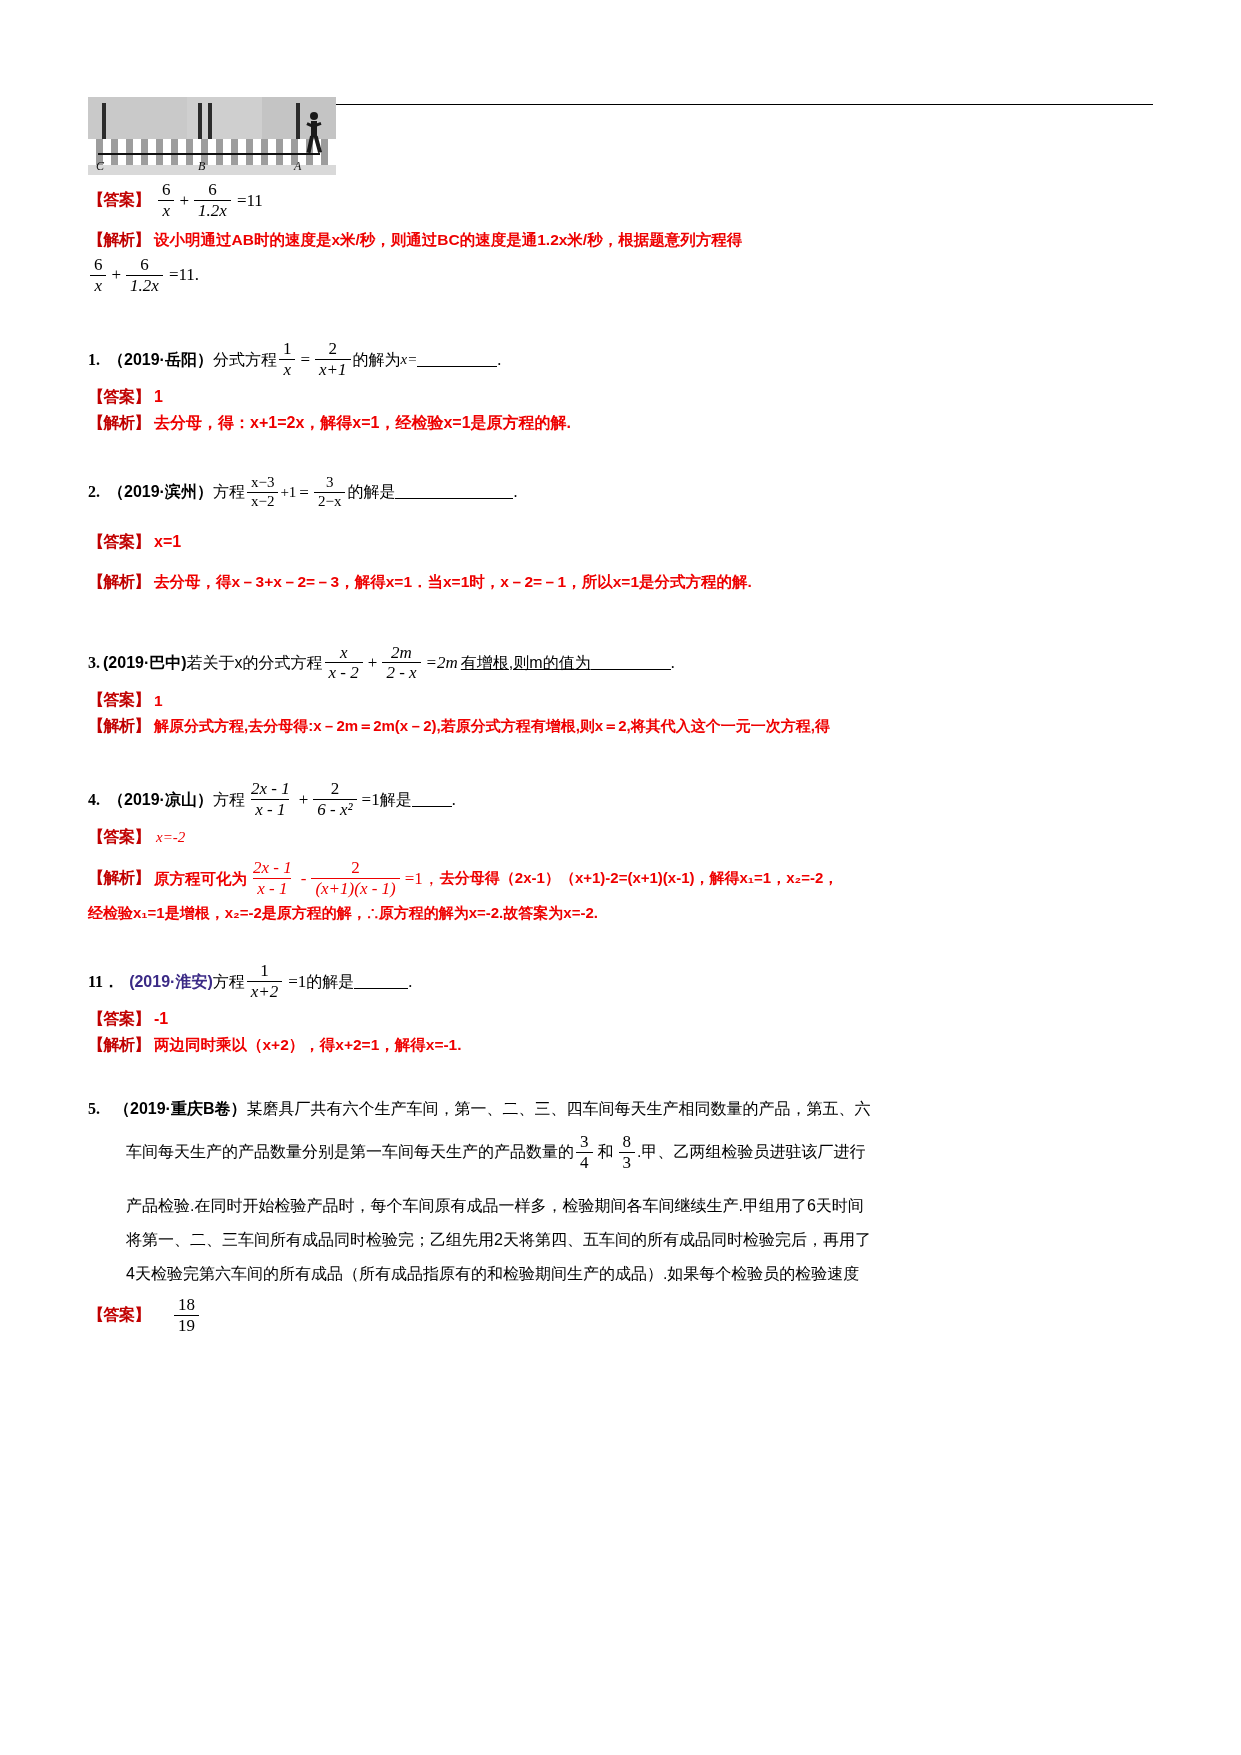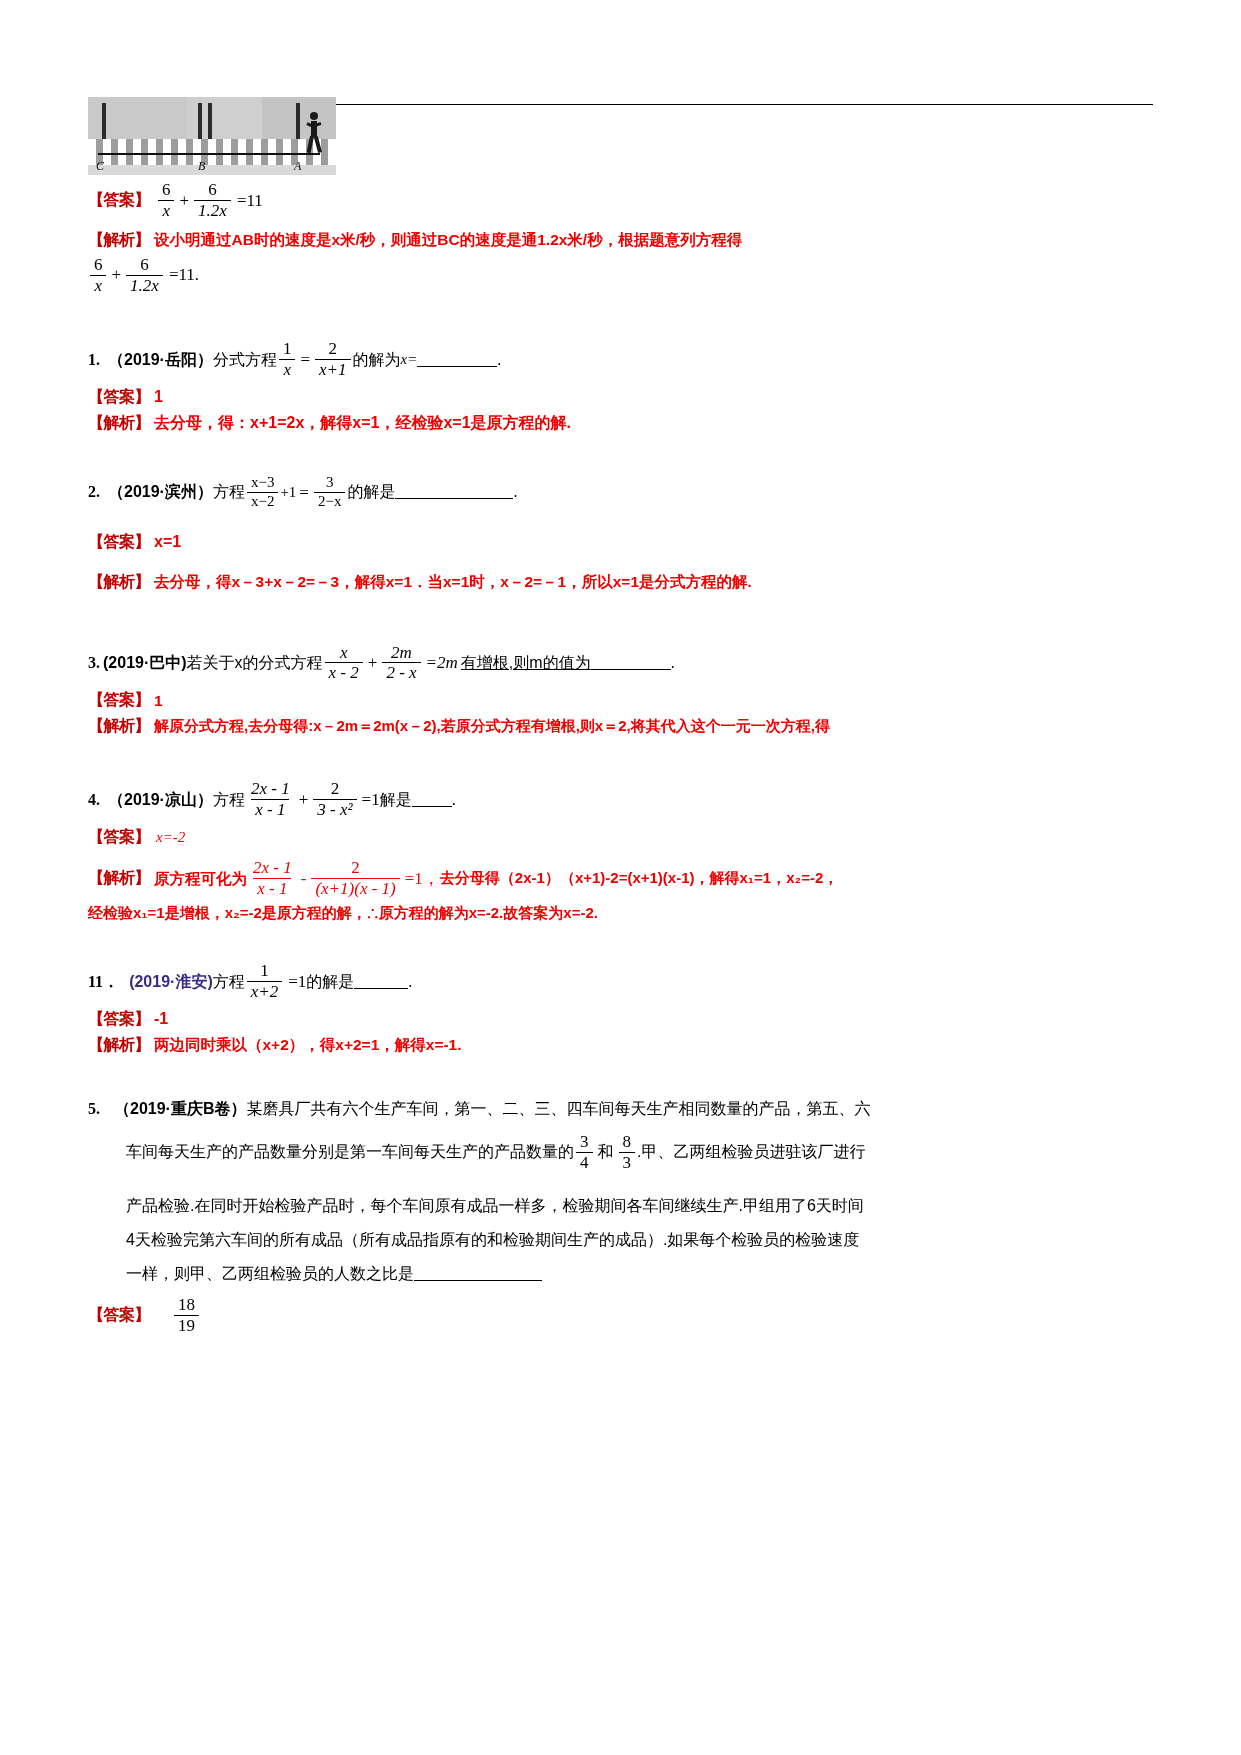--- a/index.html
+++ b/index.html
@@ -328,21 +328,21 @@
         <span class="cn src" style="margin-left:8px;">（2019·凉山）</span>
         <span class="cn">方程</span>
         <span class="math">
           <span class="frac">
             <span class="num it">2x - 1</span>
             <span class="den it">x - 1</span>
           </span>
           <span class="op">+</span>
           <span class="frac">
             <span class="num">2</span>
-            <span class="den it">3 - x²</span>
+            <span class="den it">6 - x²</span>
           </span>
           <span style="margin-left:3px;">=1</span>
         </span>
         <span class="cn">解是</span>
         <span class="blank-xs"></span>
         <span>.</span>
       </div>
       <div class="line ansline">
         <span class="tag">【答案】</span>
         <span class="redserif it" style="margin-left:6px;font-size:15px;">x=-2</span>
@@ -415,25 +415,24 @@
             <span class="num">8</span>
             <span class="den">3</span>
           </span>
         </span>
         <span class="cn">.甲、乙两组检验员进驻该厂进行</span>
       </div>
       <div class="line p5body" style="margin-top:24px;">
         <span class="cn">产品检验.在同时开始检验产品时，每个车间原有成品一样多，检验期间各车间继续生产.甲组用了6天时间</span>
       </div>
       <div class="line p5body" style="margin-top:14px;">
+        <span class="cn">将第一、二、三车间所有成品同时检验完；乙组先用2天将第四、五车间的所有成品同时检验完后，再用了</span>
+      </div>
+      <div class="line p5body" style="margin-top:14px;">
         <span class="cn">4天检验完第六车间的所有成品（所有成品指原有的和检验期间生产的成品）.如果每个检验员的检验速度</span>
-      </div>
-      <div class="line p5body" style="margin-top:14px;">
-        <span class="cn">一样，则甲、乙两组检验员的人数之比是</span>
-        <span class="blank-xl"></span>
       </div>
       <div class="line" style="margin-top:12px;">
         <span class="tag">【答案】</span>
         <span class="math" style="margin-left:22px;">
           <span class="frac">
             <span class="num">18</span>
             <span class="den">19</span>
           </span>
         </span>
       </div>

